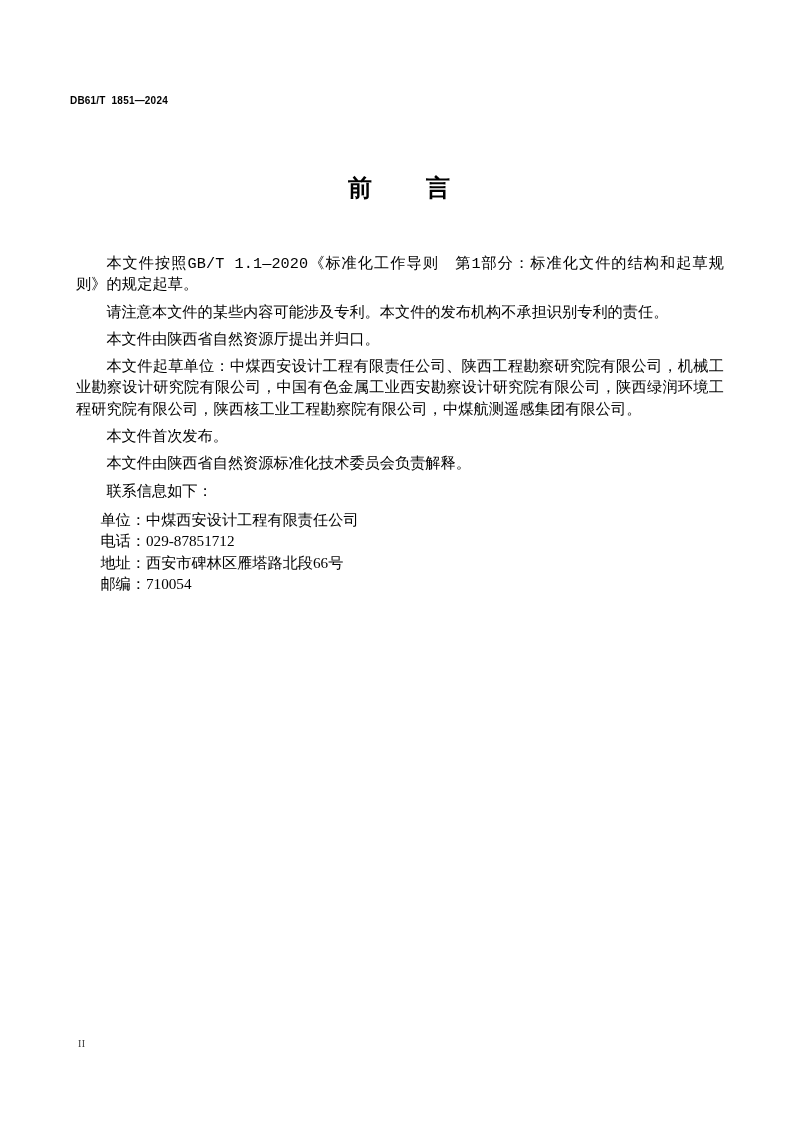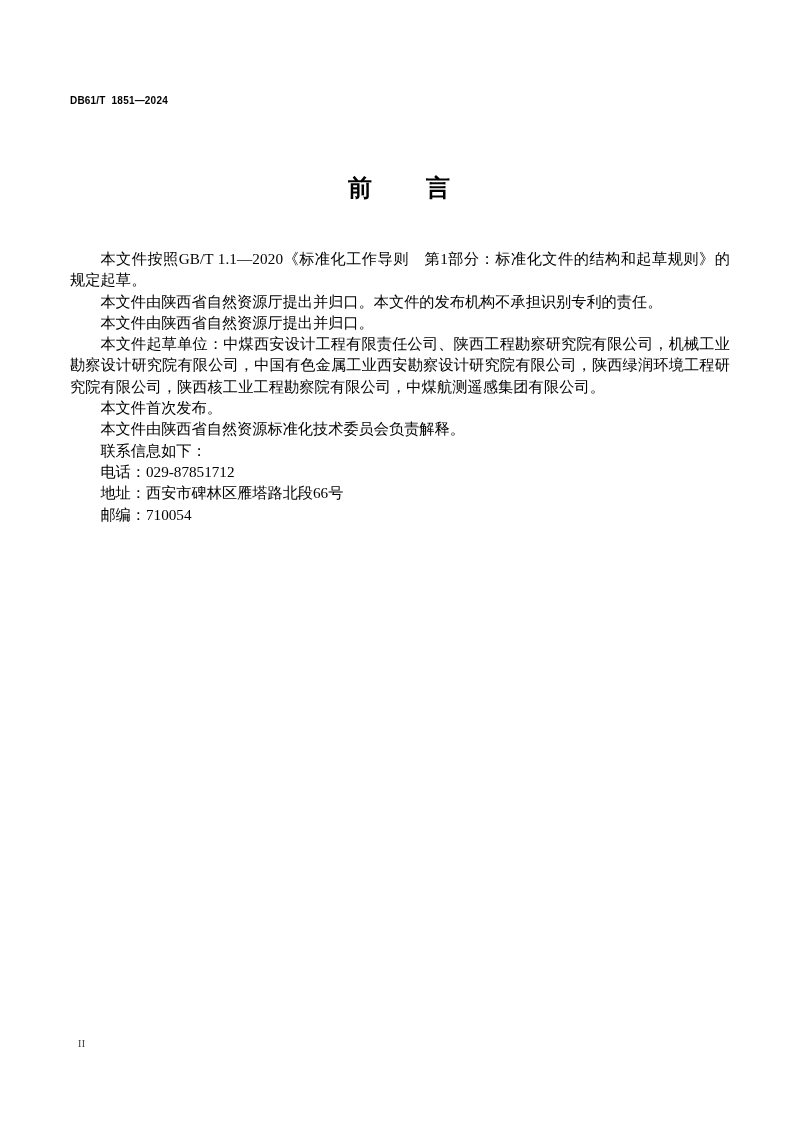--- a/index.html
+++ b/index.html
@@ -42,27 +42,28 @@
     white-space: pre;
   }
   
   .body-block {
     position: absolute;
     left: 70px;
     top: 248px;
     width: 660px;
   }
   .para {
-    margin: 0;
+    margin: 6px;
     font-size: 15.2px;
     line-height: 21.3px;
     text-align: justify;
     text-justify: inter-ideograph;
     text-indent: 2em;
     white-space: normal;
+    font-family: Liberation Mono, monospace;
   }
   .para-wide {
     letter-spacing: 0.1px;
   }
   
   .contact-line {
     margin: 0;
     font-size: 15.2px;
     line-height: 21.3px;
     text-indent: 2em;
@@ -85,33 +86,34 @@
 <div class="page">
 
   <div class="header-std-no">DB61/T  1851—2024</div>
 
   <div class="doc-title">前　　言</div>
 
   <div class="body-block">
 
     <p class="para para-wide">本文件按照GB/T 1.1—2020《标准化工作导则　第1部分：标准化文件的结构和起草规则》的规定起草。</p>
 
-    <p class="para">本文件由陕西省自然资源厅提出并归口。本文件的发布机构不承担识别专利的责任。</p>
+    <p class="para">请注意本文件的某些内容可能涉及专利。本文件的发布机构不承担识别专利的责任。</p>
 
     <p class="para">本文件由陕西省自然资源厅提出并归口。</p>
 
     <p class="para para-wide">本文件起草单位：中煤西安设计工程有限责任公司、陕西工程勘察研究院有限公司，机械工业勘察设计研究院有限公司，中国有色金属工业西安勘察设计研究院有限公司，陕西绿润环境工程研究院有限公司，陕西核工业工程勘察院有限公司，中煤航测遥感集团有限公司。</p>
 
 
     <p class="para">本文件首次发布。</p>
 
     <p class="para">本文件由陕西省自然资源标准化技术委员会负责解释。</p>
 
     <p class="para">联系信息如下：</p>
 
+    <p class="contact-line">单位：中煤西安设计工程有限责任公司</p>
 
     <p class="contact-line">电话：029-87851712</p>
 
     <p class="contact-line">地址：西安市碑林区雁塔路北段66号</p>
 
     <p class="contact-line">邮编：710054</p>
 
   </div>
 
   <div class="page-number">II</div>

